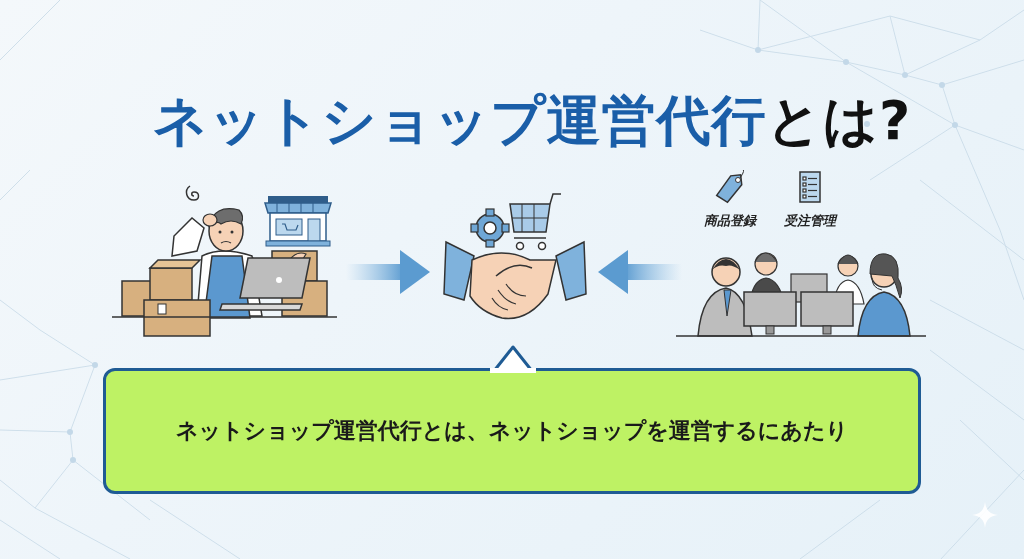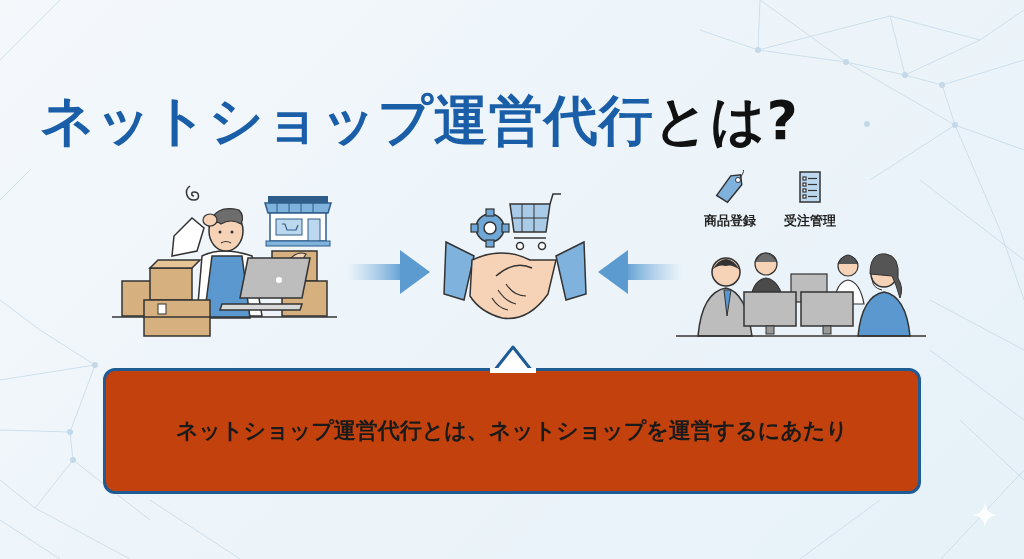--- a/index.html
+++ b/index.html
@@ -4,33 +4,33 @@
 <style>
   * { box-sizing: border-box; margin: 0; padding: 0; }
   html, body { width: 1024px; height: 559px; overflow: hidden; }
   body {
     position: relative;
     font-family: "DejaVu Sans", sans-serif;
     background: linear-gradient(135deg, #f4f8fb 0%, #eef5fa 40%, #e6f1f8 100%);
   }
   .bg-net { position: absolute; inset: 0; width: 1024px; height: 559px; }
   .title {
-    position: absolute; left: 0; top: 86px; width: 1024px; 
+    position: absolute; left: 0; top: 86px; width: 1024px; text-align: center;
     font-size: 54px; font-weight: bold; letter-spacing: 1px; line-height: 70px; padding-left: 40px;
   }
   .title .blue { color: #1a5ea8; }
   .title .black { color: #111; }
   .illus { position: absolute; }
   .arrow { position: absolute; }
   .task-labels { position: absolute; top: 170px; left: 690px; width: 250px; height: 70px; }
   .task { position: absolute; width: 80px; text-align: center; }
-  .task .lbl { font-size: 13px; font-weight: bold; color: #222; display: block; margin-top: 4px; }
+  .task .lbl { font-size: 13px; font-weight: bold; color: #222; display: block; margin-top: 4px; font-style: italic; }
   .bubble {
     position: absolute; left: 103px; top: 368px; width: 818px; height: 126px;
-    background: #c2410c; border: 3px solid #1f5b94; border-radius: 12px;
+    background: #bef264; border: 3px solid #1f5b94; border-radius: 12px;
     display: flex; flex-direction: column; align-items: center; justify-content: center;
   }
   .bubble .line { font-size: 22px; font-weight: bold; color: #1a1a1a; line-height: 38px; }
   .bubble-tail { position: absolute; left: 490px; top: 345px; width: 46px; height: 28px; }
   .sparkle { position: absolute; left: 972px; top: 502px; width: 26px; height: 26px; }
 </style>
 </head>
 <body>
 
 <svg class="bg-net" viewBox="0 0 1024 559">

